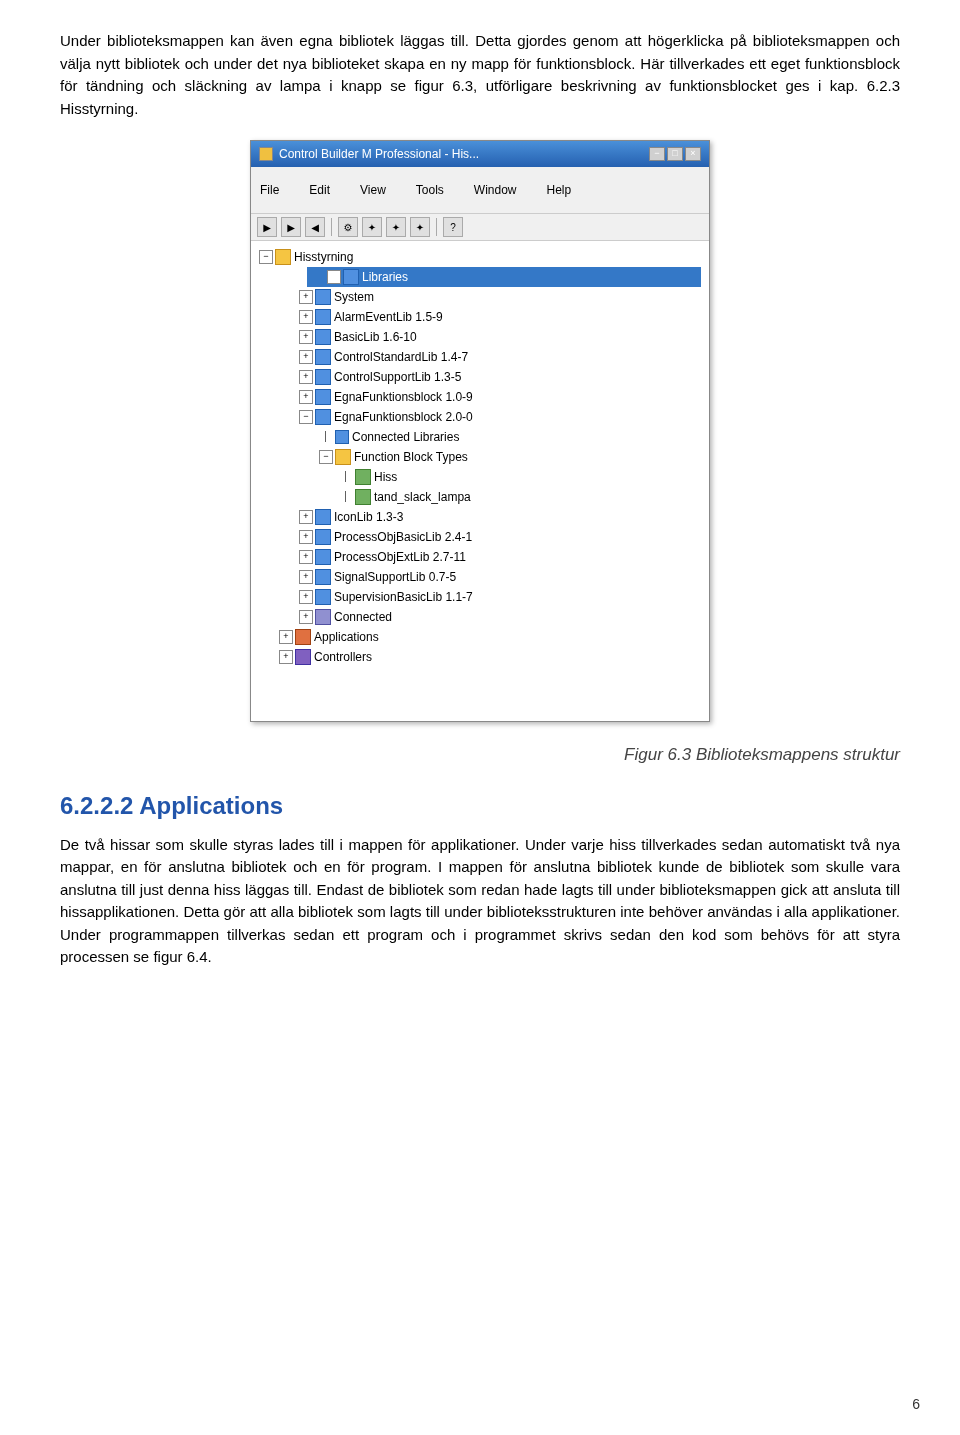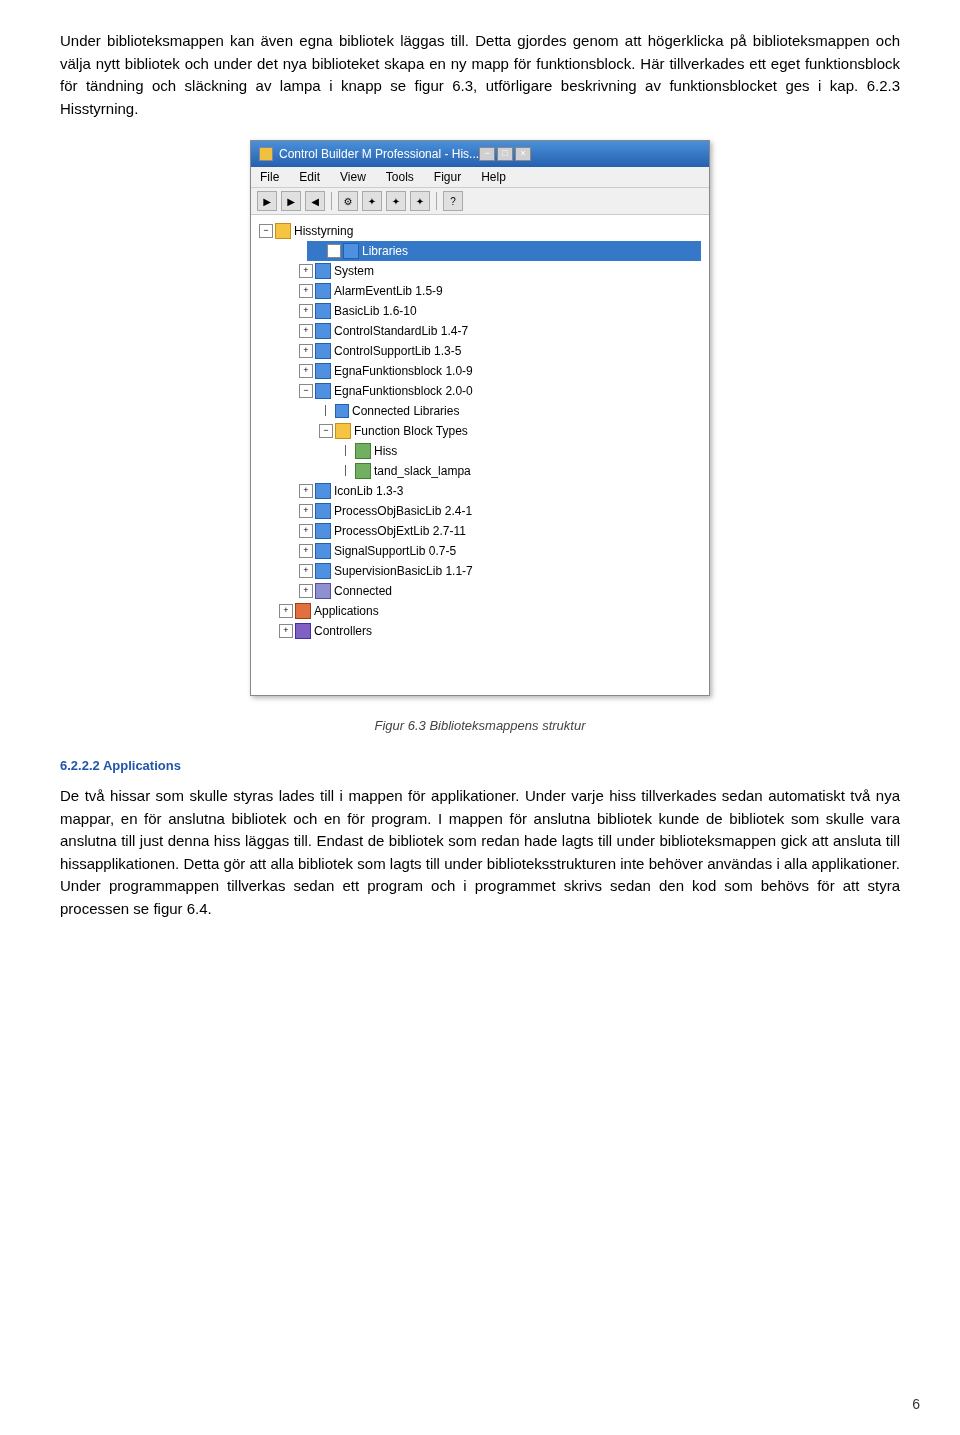--- a/index.html
+++ b/index.html
@@ -23,20 +23,21 @@
       box-shadow: 2px 2px 5px rgba(0,0,0,0.3);
       background: #f0f0f0;
     }
     .window-titlebar {
       background: linear-gradient(to bottom, #4a90d9, #2560b0);
       color: #fff;
       font-size: 12px;
       padding: 4px 8px;
       display: flex;
       align-items: center;
+      justify-content: space-between;
     }
     .window-titlebar-left {
       display: flex;
       align-items: center;
       gap: 6px;
     }
     .window-title-icon {
       width: 14px;
       height: 14px;
       background: #f0c040;
@@ -53,24 +54,24 @@
       border: 1px solid #888;
       font-size: 9px;
       display: flex;
       align-items: center;
       justify-content: center;
       cursor: pointer;
     }
     .menubar {
       background: #f0f0f0;
       border-bottom: 1px solid #ccc;
-      padding: 0 6px;
+      padding: 13px 6px;
       font-size: 12px;
       display: flex;
-      gap: 14px;
+      gap: 24px;
     }
     .menubar-item {
       cursor: pointer;
       padding: 1px 3px;
     }
     .toolbar {
       background: #f0f0f0;
       border-bottom: 1px solid #ccc;
       padding: 3px 6px;
       display: flex;
@@ -160,29 +161,29 @@
       border: 1px solid #a04010;
     }
     .icon-ctrl {
       background: #8060c0;
       border: 1px solid #4030a0;
     }
     .tree-label {
       font-size: 12px;
     }
     .figure-caption {
-      text-align: center;
+      text-align: right;
       font-style: italic;
-      font-size: 13px;
+      font-size: 17px;
       color: #444;
       margin-top: 6px;
       margin-bottom: 20px;
     }
     .section-title {
-      font-size: 13px;
+      font-size: 24px;
       font-weight: bold;
       color: #2255aa;
       margin-bottom: 10px;
       margin-top: 10px;
     }
     .page-number {
       position: fixed;
       bottom: 20px;
       right: 40px;
       font-size: 14px;
@@ -206,21 +207,21 @@
       <div class="window-btn">□</div>
       <div class="window-btn">×</div>
     </div>
   </div>
 
   <div class="menubar">
     <span class="menubar-item">File</span>
     <span class="menubar-item">Edit</span>
     <span class="menubar-item">View</span>
     <span class="menubar-item">Tools</span>
-    <span class="menubar-item">Figur</span>
+    <span class="menubar-item">Window</span>
     <span class="menubar-item">Help</span>
   </div>
 
   <div class="toolbar">
     <div class="toolbar-btn">▶</div>
     <div class="toolbar-btn">▶</div>
     <div class="toolbar-btn">◀</div>
     <div class="toolbar-sep"></div>
     <div class="toolbar-btn">⚙</div>
     <div class="toolbar-btn">✦</div>

